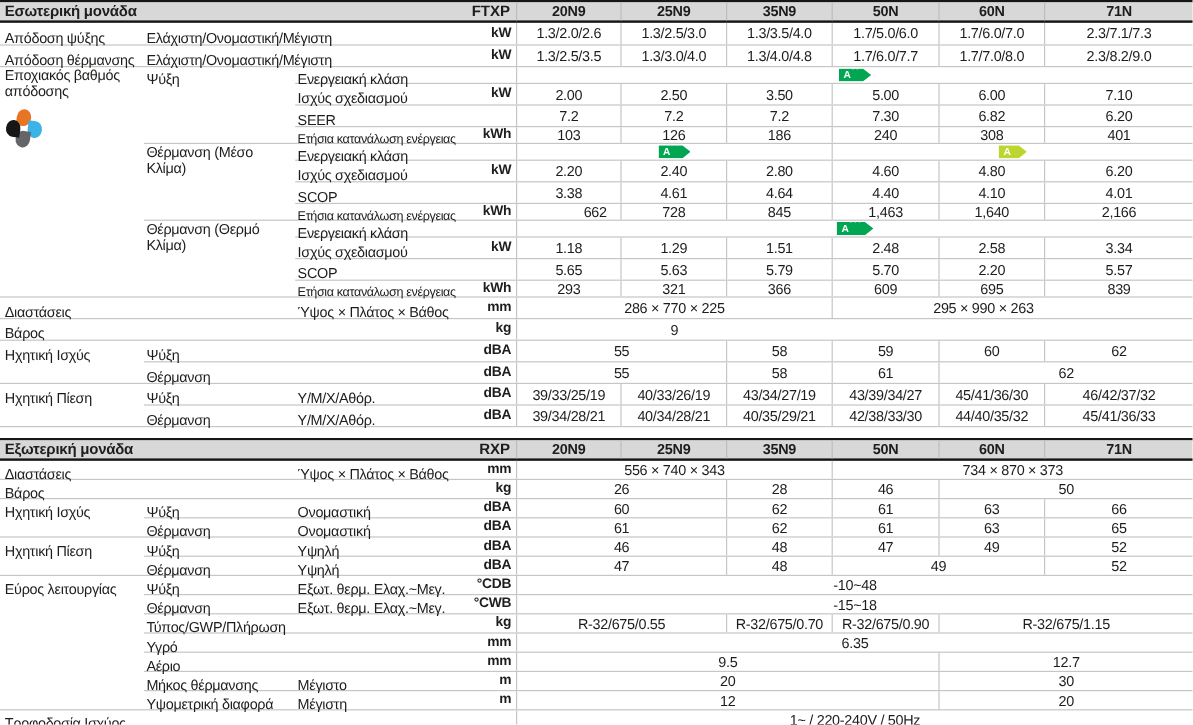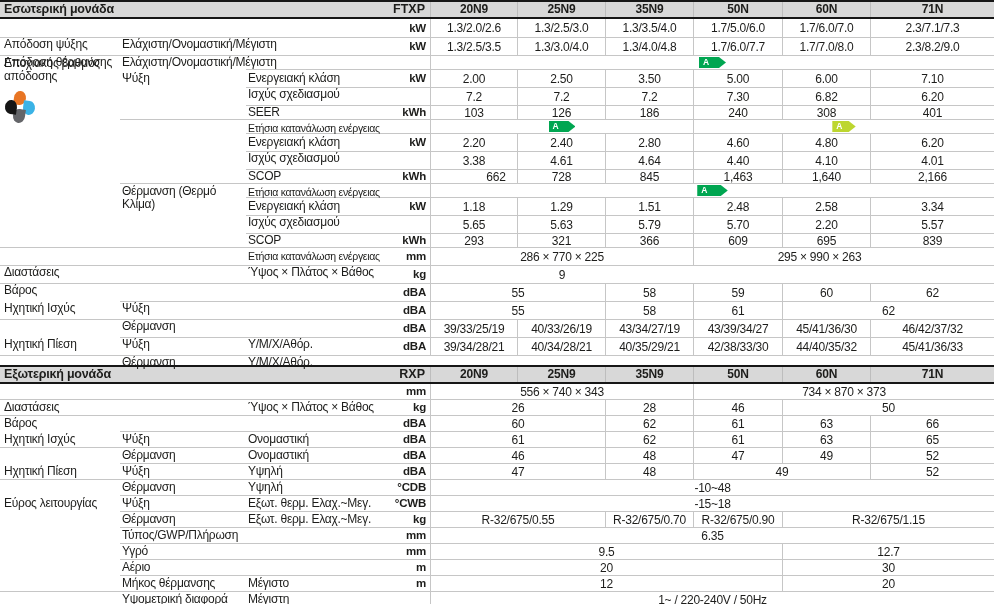--- a/index.html
+++ b/index.html
@@ -8,21 +8,21 @@
   .page{position:relative;width:994px;height:604px;background:#fff;overflow:hidden}
   .sec{border-top:2px solid #161616}
   .hrow{display:flex;height:17px;background:#d8d8d8;border-bottom:2px solid #161616}
   .hrow .lp{position:relative;width:430px}
   .htitle{position:absolute;left:4px;top:0;font-weight:bold;font-size:12.5px;line-height:15px;letter-spacing:-0.2px;white-space:nowrap}
   .hcode{position:absolute;right:5px;top:0;font-weight:bold;font-size:12.5px;line-height:15px}
   .models{display:flex;width:564px}
   .mcell{font-weight:bold;font-size:12px;text-align:center;line-height:15px;border-left:1px solid #bdbdbd;letter-spacing:-0.2px}
   .row{display:flex;position:relative;overflow:visible}
   .lp{position:relative;width:430px;overflow:visible}
-  .lbl{position:absolute;top:16px;font-size:12px;white-space:nowrap;letter-spacing:-0.25px;z-index:2}
+  .lbl{position:absolute;top:4px;font-size:12px;white-space:nowrap;letter-spacing:-0.25px;z-index:2}
   .lbl.wrap{white-space:normal;width:122px;line-height:13px;top:1px}
   .lbl.small{font-size:10.5px;letter-spacing:-0.3px}
   .unit{position:absolute;right:4px;top:0;font-weight:bold;font-size:11.5px;letter-spacing:-0.2px}
   .sep{position:absolute;bottom:0;right:0;height:1px;background:#c6c6c6}
   .dp{display:flex;width:564px;border-bottom:1px solid #c6c6c6}
   .dc{border-left:1px solid #c6c6c6;text-align:center;font-size:12px;letter-spacing:-0.25px;display:flex;align-items:center;justify-content:center;overflow:visible;white-space:nowrap}
   .badge{display:inline-block;color:#fff;font-weight:bold;font-size:8.5px;line-height:11px;height:11px;padding:0 10px 0 4px;
          clip-path:polygon(0 0,calc(100% - 7px) 0,100% 50%,calc(100% - 7px) 100%,0 100%)}
   .badge sup{font-size:6.5px;position:relative;top:-3px;line-height:0}
   .gap{height:9px}
@@ -138,20 +138,21 @@
             <div class="dc" style="width: 87px;">103</div>
             <div class="dc" style="width: 88px;">126</div>
             <div class="dc" style="width: 88px;">186</div>
             <div class="dc" style="width: 89px;">240</div>
             <div class="dc" style="width: 88px;">308</div>
             <div class="dc" style="width: 124px;">401</div>
           </div>
         </div>
         <div class="row" style="height: 14px;">
           <div class="lp">
+            <span class="lbl wrap" style="left: 122px;">Θέρμανση (Μέσο Κλίμα)</span>
             <span class="lbl" style="left: 248px; line-height: 13px;">Ενεργειακή κλάση</span>
             <i class="sep" style="left: 246px;"></i>
           </div>
           <div class="dp">
             <div class="dc" style="width: 263px;">
               <span class="badge" style="background: rgb(0, 166, 81);">A<sup>++</sup></span>
             </div>
             <div class="dc" style="width: 301px;">
               <span class="badge" style="background: rgb(189, 214, 47);">A<sup>+</sup></span>
             </div>

